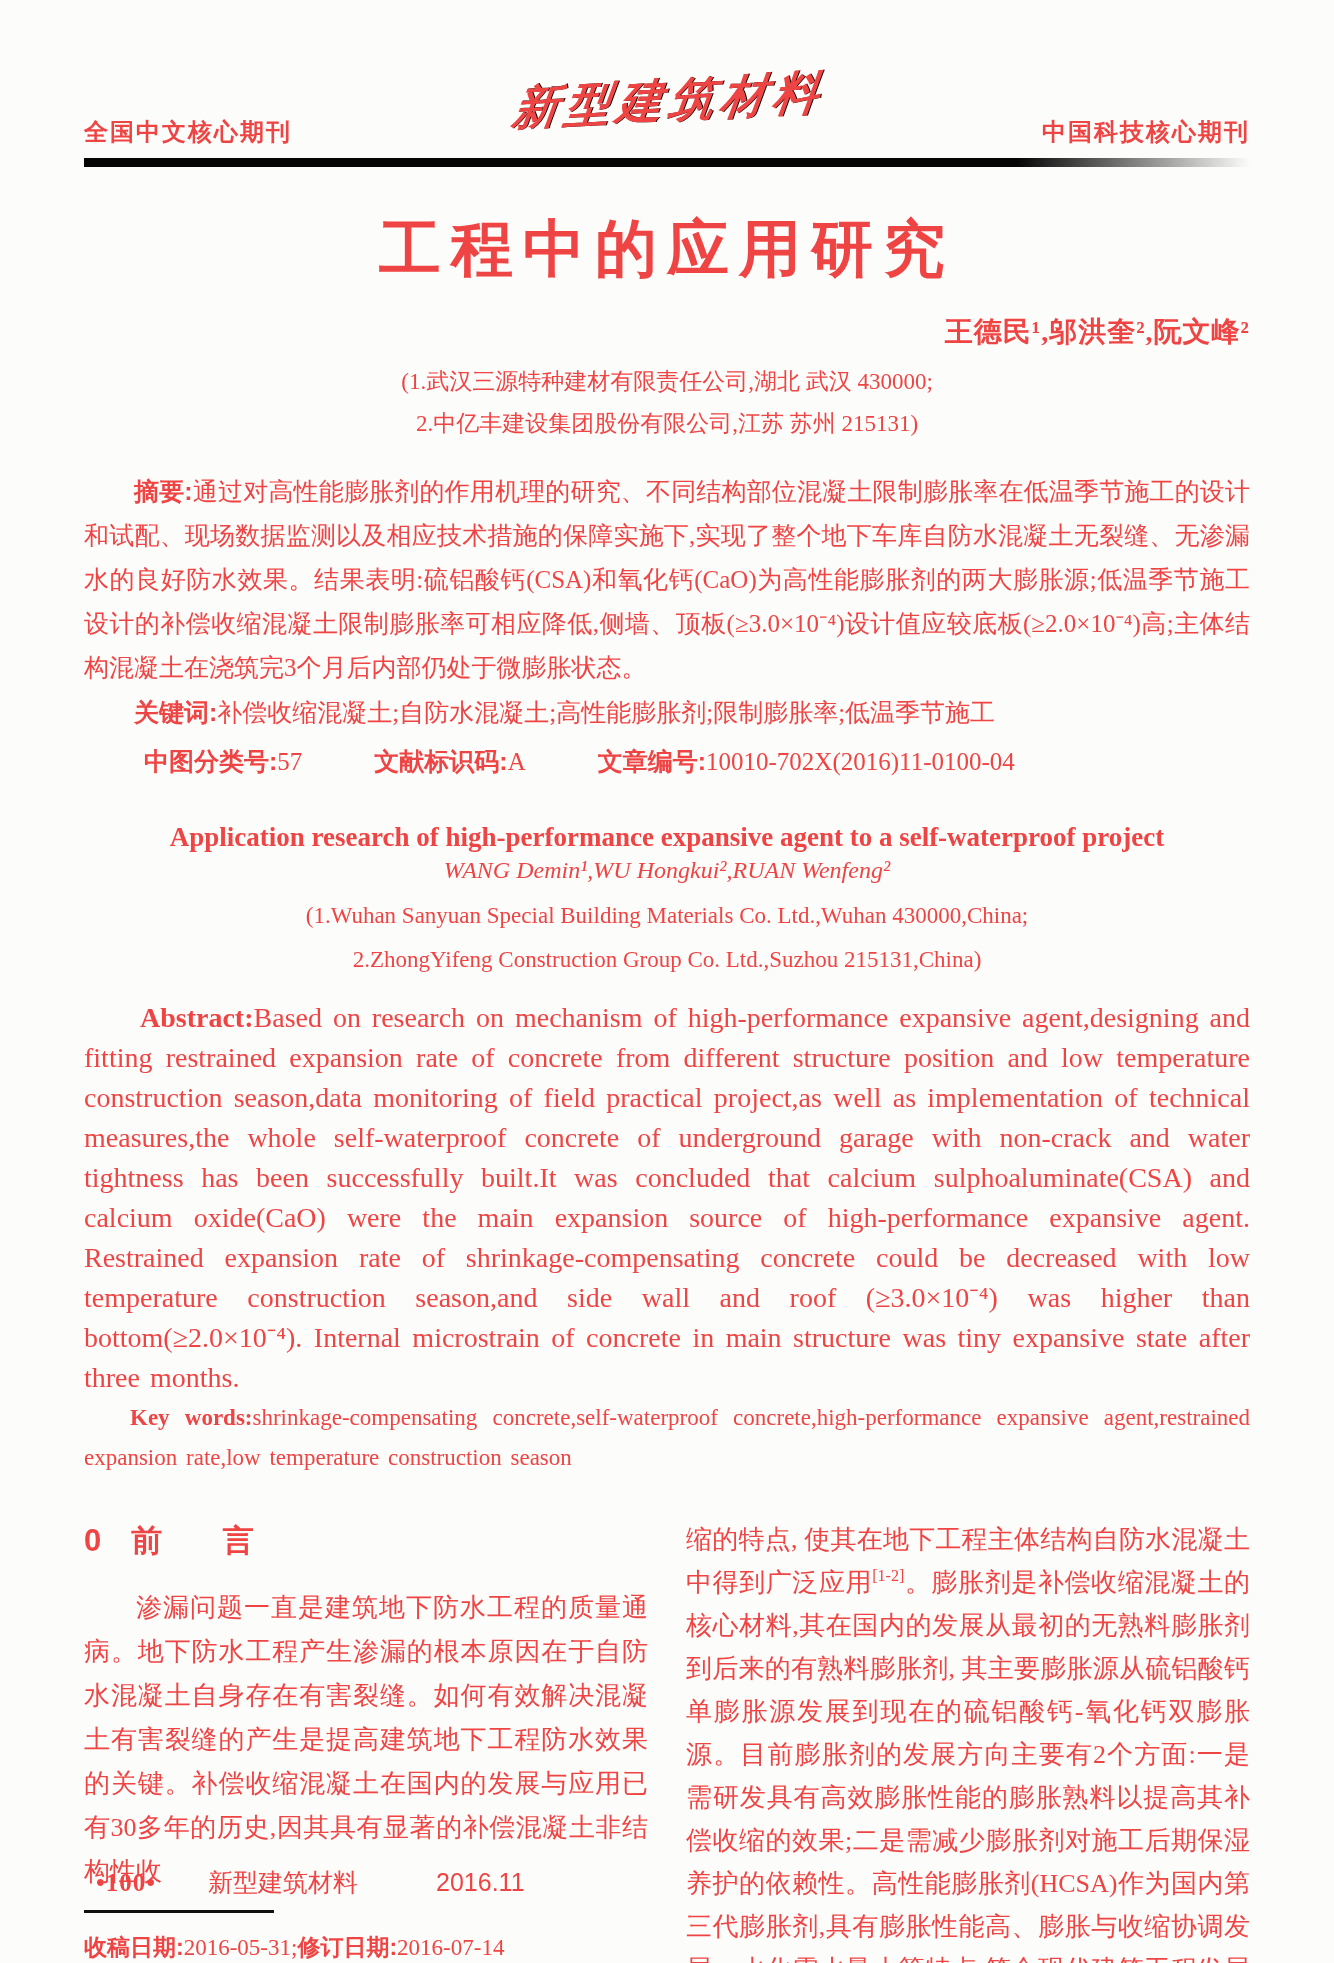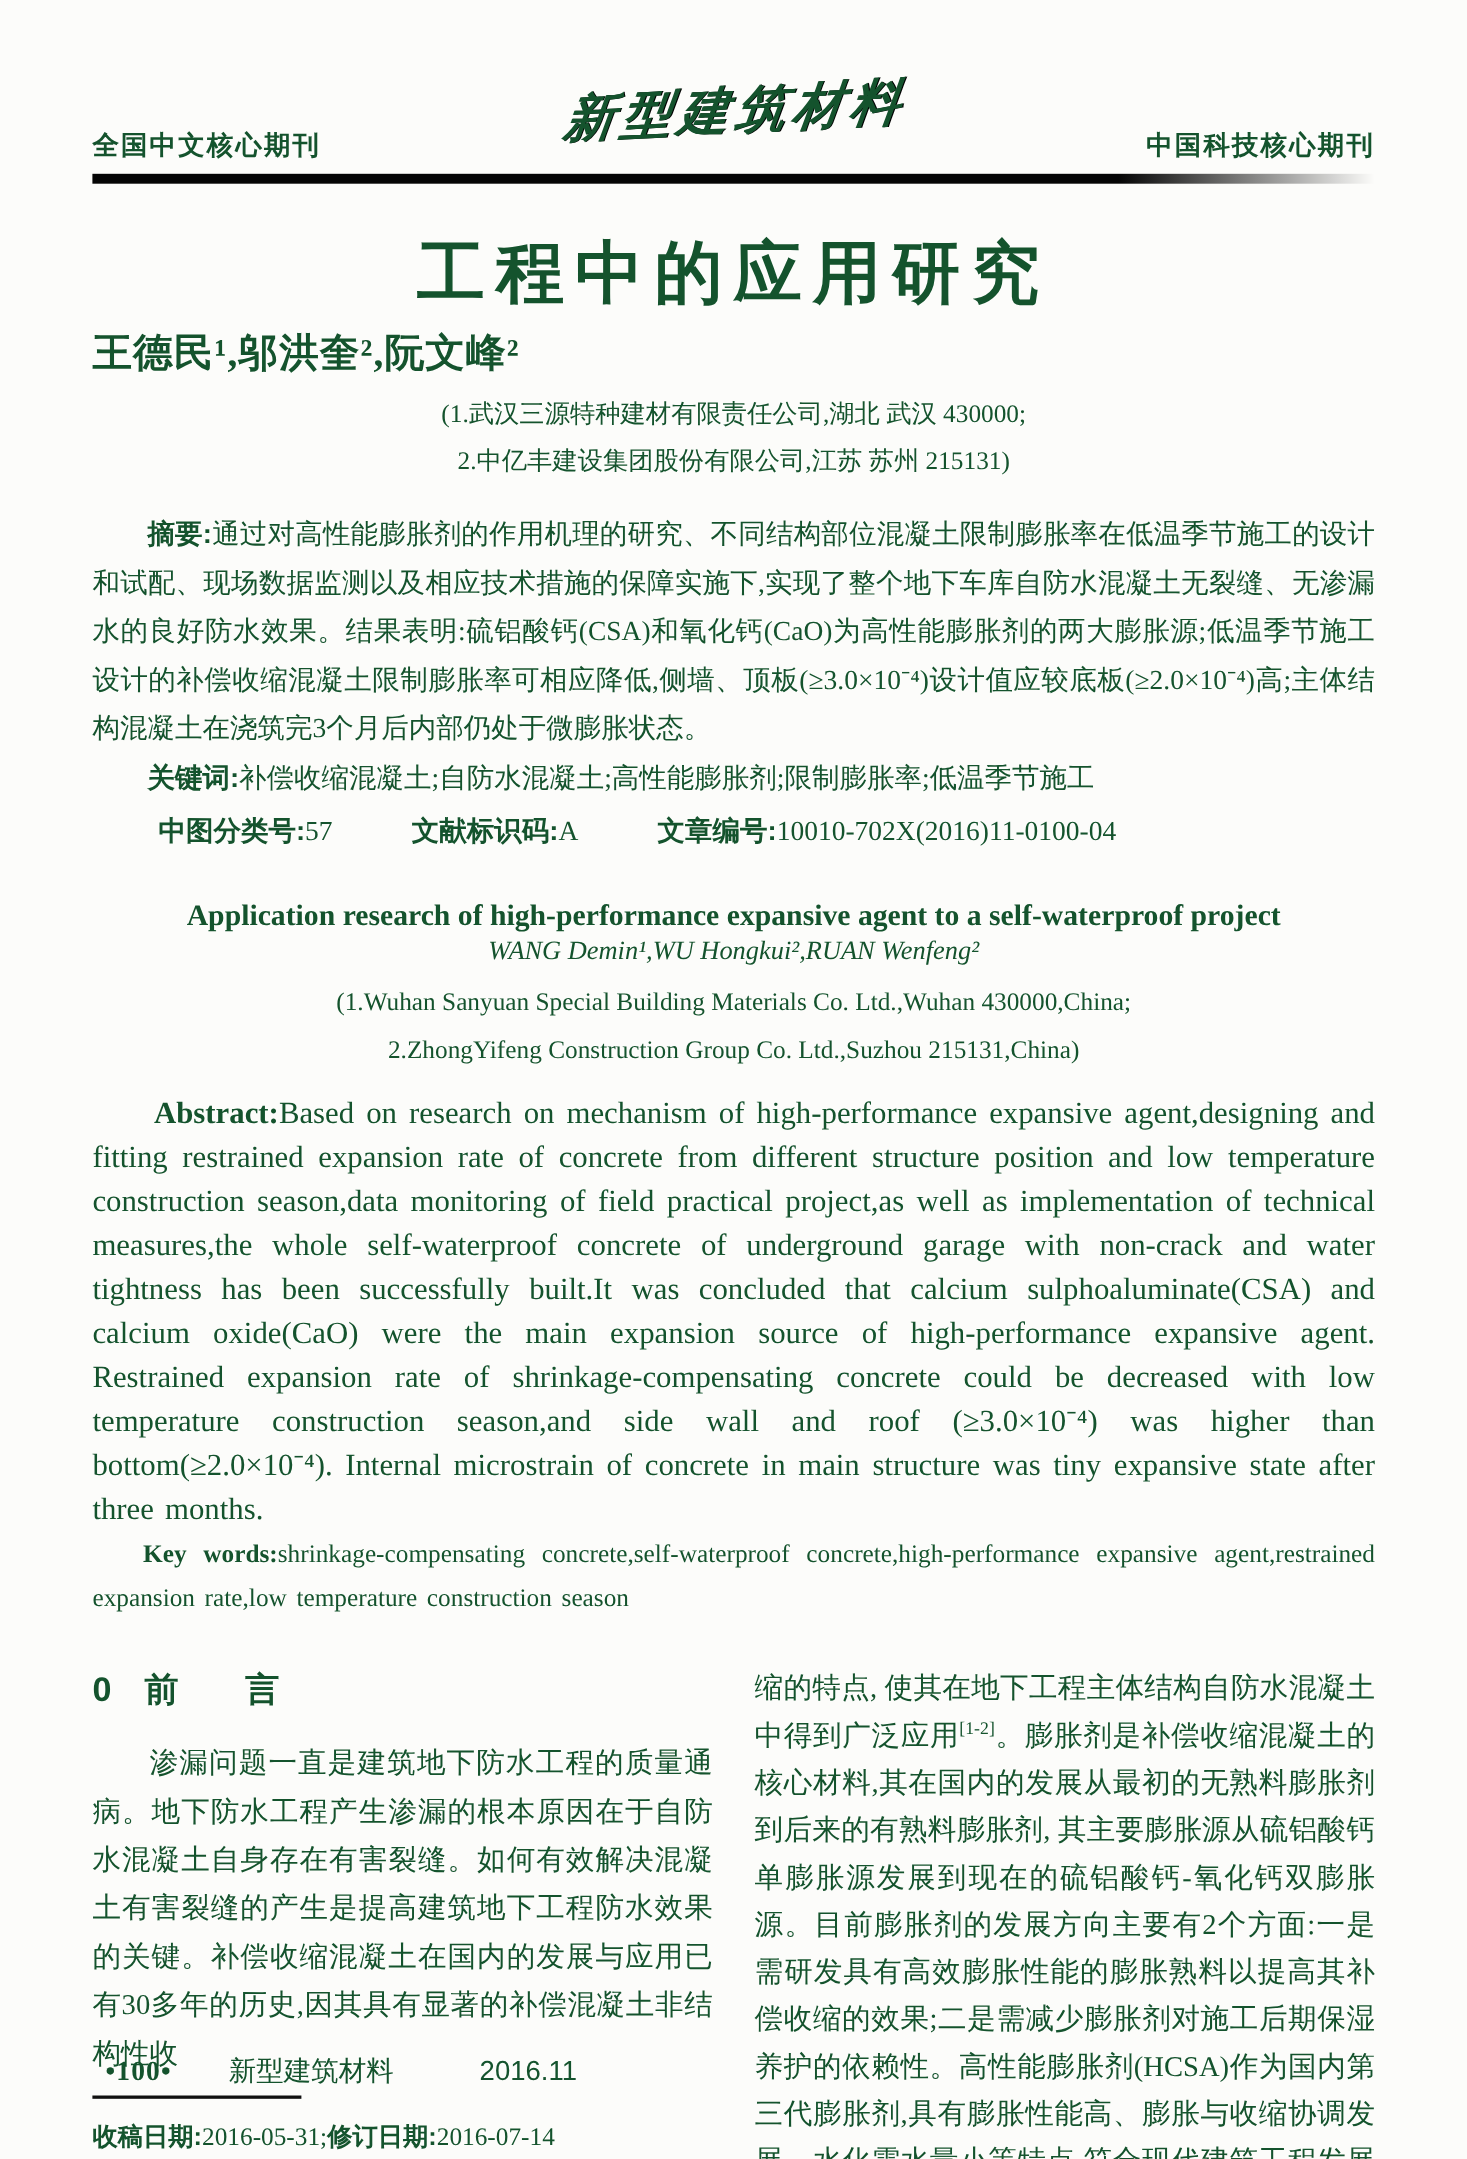--- a/index.html
+++ b/index.html
@@ -1,33 +1,33 @@
 <!DOCTYPE html>
 <html><head>
 <meta charset="utf-8">
 <style>
   html,body{margin:0;padding:0;background:#d9d9d6;}
   .page{
-    width:1334px;height:1963px;margin:0 auto;background:#fcfcfa;color:#14532d;
+    width:1334px;height:1963px;margin:0 auto;background:#fcfcfa;color:#ef4444;
     position:relative;box-sizing:border-box;padding:0 84px;overflow:hidden;
     font-family:"Liberation Serif", serif;
   }
   
   .header{display:flex;justify-content:space-between;align-items:flex-end;padding-top:86px;}
   .badge{font-family:"Liberation Sans",sans-serif;font-size:24px;font-weight:700;letter-spacing:2px;white-space:nowrap;}
   .logo{
     font-family:"DejaVu Serif",serif;font-size:46px;font-weight:700;font-style:italic;
     transform:rotate(-3deg) skewX(-10deg) translateY(-16px);letter-spacing:6px;white-space:nowrap;
     text-shadow:1px 0 0 #000;
   }
   .rule{height:9px;margin-top:10px;background:linear-gradient(to right,#050505 0%,#050505 80%,rgba(0,0,0,.35) 93%,rgba(0,0,0,0) 100%);}
   
   .title{margin-top:34px;text-align:center;font-family:"Liberation Sans",sans-serif;
     font-weight:900;font-size:62px;line-height:96px;letter-spacing:10px;}
-  .authors-cn{text-align:left;font-size:36px;font-weight:700;letter-spacing:1px;}
+  .authors-cn{margin-top:16px;text-align:right;font-size:28px;font-weight:700;letter-spacing:1px;}
   .affil-cn{margin-top:10px;text-align:center;font-size:23px;line-height:42px;}
   
   .abs-cn{margin:24px 0 0;font-size:25px;line-height:44px;text-align:justify;text-indent:2em;}
   .kw-cn{margin:0;font-size:25px;line-height:44px;text-indent:2em;}
   .meta-row{margin-top:4px;font-size:25px;line-height:44px;padding-left:2.4em;display:flex;}
   .meta-item{margin-right:72px;white-space:nowrap;}
   b,.bold{font-weight:700;}
   .cnb{font-weight:700;font-family:"Liberation Sans",sans-serif;}
   
   .en-title{margin-top:38px;text-align:center;font-weight:700;font-size:27px;font-family:"Liberation Serif",serif;}

